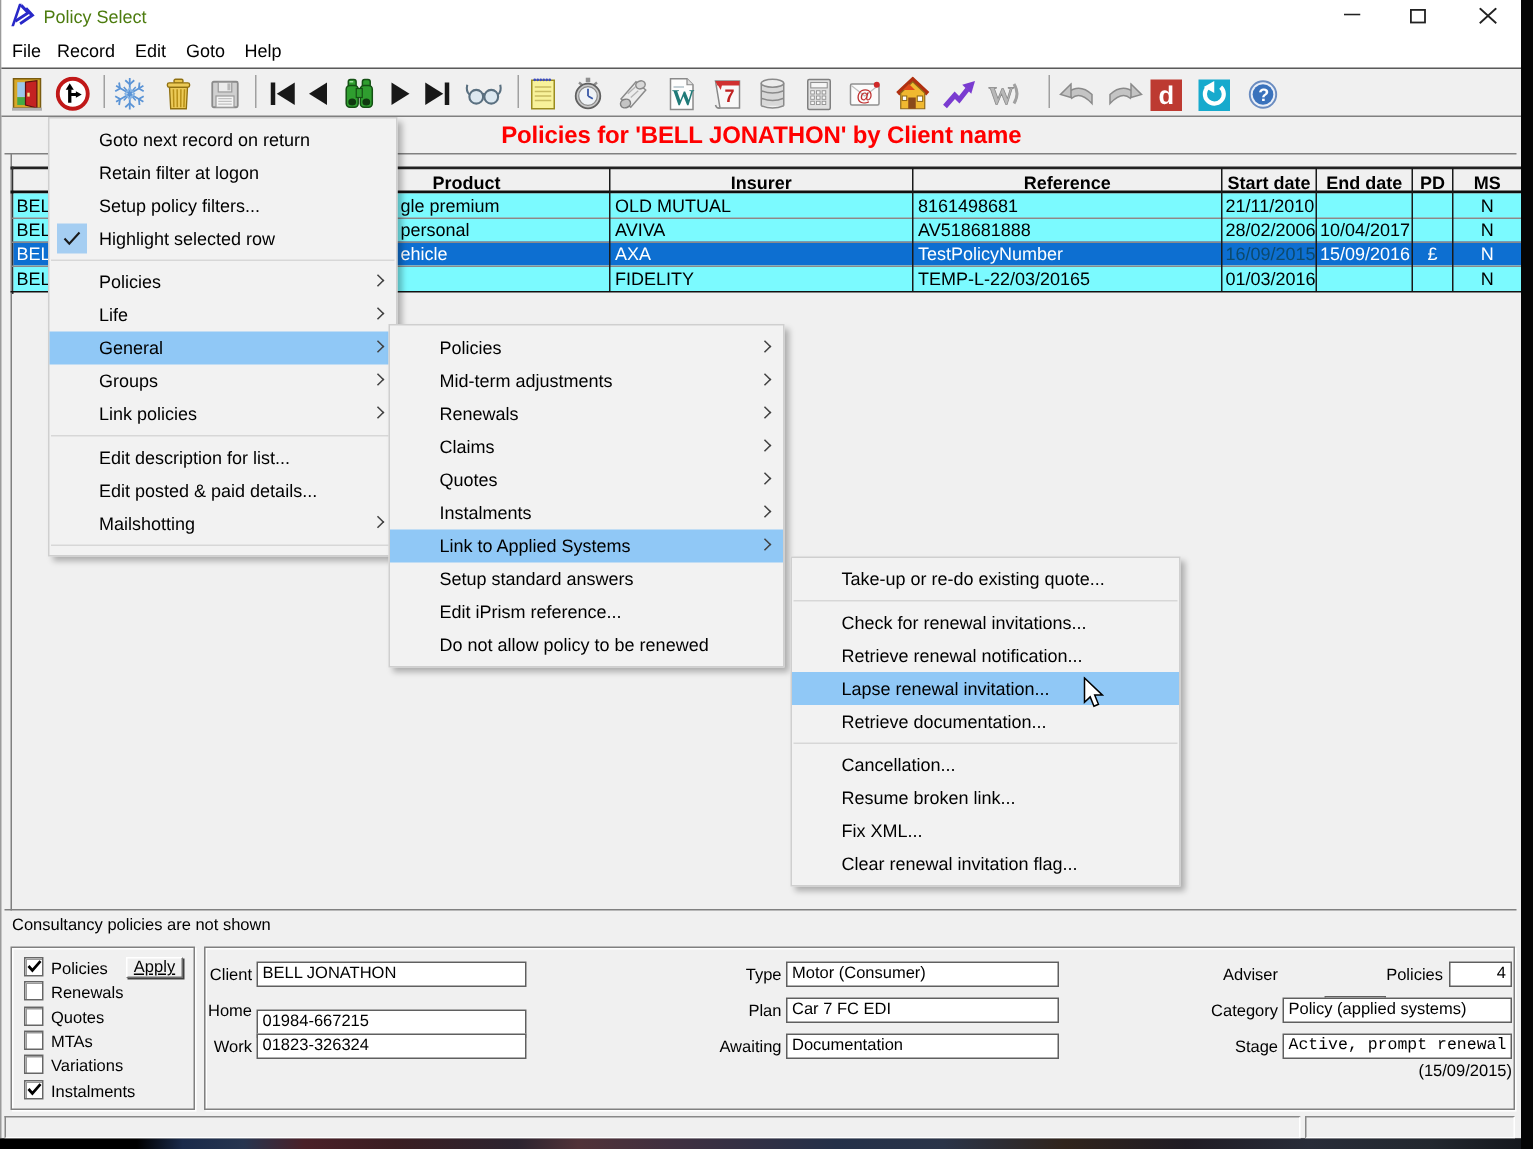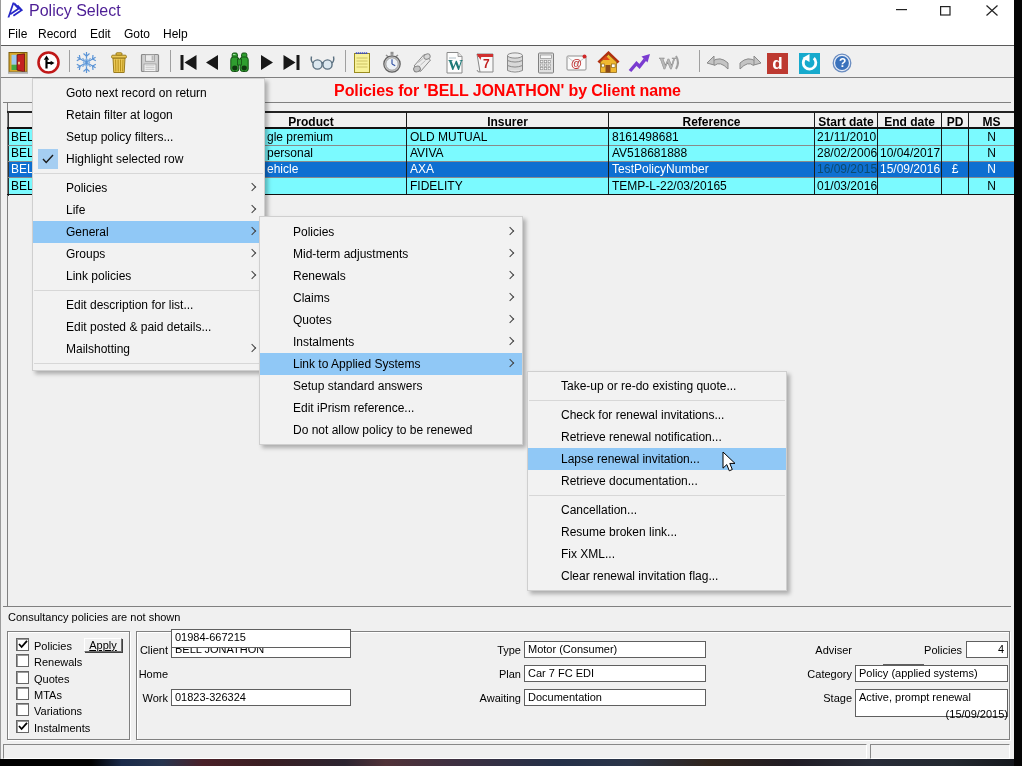--- a/index.html
+++ b/index.html
@@ -39,21 +39,21 @@
 <div id="win">
 
   <div id="titlebar">
     <svg class="abs" style="left:5px;top:2px;transform:skewX(-8deg)" width="18" height="16" viewBox="0 0 18 16">
       <g fill="none" stroke="#2828c8" stroke-width="2">
         <path d="M7.2 1.5 L12.6 6.5 L4.8 12.2"></path>
         <path d="M10.6 3.5 L15.6 8.2 L8.2 13.8"></path>
       </g>
       <path d="M5.6 0.5 L7.4 0.5 L4.4 15.5 L2.6 15.5 Z" fill="#2828c8"></path>
     </svg>
-    <div class="abs" style="left:28px;top:0;height:24px;line-height:22px;font-size:16px;color:#4c1d95;">Policy Select</div>
+    <div class="abs" style="left:28px;top:0;height:24px;line-height:22px;font-size:12px;color:#4d7c0f;">Policy Select</div>
     <svg class="abs" style="left:895px;top:9px" width="11" height="2" viewBox="0 0 11 2">
         <rect width="11" height="1.2" fill="#222"></rect>
       </svg>
     <svg class="abs" style="left:939px;top:6px" width="11" height="10" viewBox="0 0 11 10">
         <rect x="0.6" y="0.6" width="9.4" height="8.4" fill="none" stroke="#222" stroke-width="1.2"></rect>
       </svg>
     <svg class="abs" style="left:985px;top:5px" width="12" height="11" viewBox="0 0 12 11">
         <path d="M0.5 0.5 L11.5 10.5 M11.5 0.5 L0.5 10.5" stroke="#222" stroke-width="1.2"></path>
       </svg>
   </div>
@@ -365,39 +365,39 @@
     <div class="cblbl" style="left:33px;top:672.6px;">Quotes</div>
     <div class="cblbl" style="left:33px;top:688.9px;">MTAs</div>
     <div class="cblbl" style="left:33px;top:705.2px;">Variations</div>
     <div class="cblbl" style="left:33px;top:721.5px;">Instalments</div>
 
     <div class="abs" style="left:83px;top:638px;width:38px;height:14px;background:#f0f0f0;border-top:1px solid #fff;border-left:1px solid #fff;border-right:1px solid #707070;border-bottom:1px solid #707070;box-shadow:1px 1px 0 #404040;font-size:11px;text-align:center;line-height:13px;text-decoration:underline;">Apply</div>
 
     <div class="lbl" style="left:100px;top:644px;width:67px;">Client</div>
     <div class="tbox" style="left:170px;top:641px;width:180px;height:17px;">BELL JONATHON</div>
     <div class="lbl" style="left:100px;top:668px;width:67px;">Home</div>
-    <div class="tbox" style="left:170px;top:629px;width:180px;height:19px;">01984-667215</div>
+    <div class="tbox" style="left:170px;top:673px;width:180px;height:19px;">01984-667215</div>
     <div class="lbl" style="left:100px;top:692px;width:67px;">Work</div>
     <div class="tbox" style="left:170px;top:689px;width:180px;height:17px;">01823-326324</div>
 
     <div class="lbl" style="left:450px;top:644px;width:70px;">Type</div>
     <div class="tbox" style="left:523px;top:641px;width:182px;height:17px;">Motor (Consumer)</div>
     <div class="lbl" style="left:450px;top:668px;width:70px;">Plan</div>
     <div class="tbox" style="left:523px;top:665px;width:182px;height:17px;">Car 7 FC EDI</div>
     <div class="lbl" style="left:450px;top:692px;width:70px;">Awaiting</div>
     <div class="tbox" style="left:523px;top:689px;width:182px;height:17px;">Documentation</div>
 
     <div class="lbl" style="left:781px;top:644px;width:70px;">Adviser</div>
     <div class="tbox" style="left:854px;top:664px;width:41px;height:17px;margin-left:28px;">JP</div>
     <div class="lbl" style="left:891px;top:644px;width:70px;">Policies</div>
     <div class="tbox" style="left:965px;top:641px;width:42px;height:17px;padding-left:0;padding-right:3px;text-align:right;">4</div>
     <div class="lbl" style="left:781px;top:668px;width:70px;">Category</div>
     <div class="tbox" style="left:854px;top:665px;width:153px;height:17px;">Policy (applied systems)</div>
     <div class="lbl" style="left:781px;top:692px;width:70px;">Stage</div>
-    <div class="tbox" style="left:854px;top:689px;width:153px;height:28px;">Active, prompt renewal</div>
+    <div class="tbox" style="left:854px;top:689px;width:153px;height:17px;font-family:Liberation Mono, monospace;">Active, prompt renewal</div>
     <div class="lbl" style="left:807px;top:708px;width:200px;">(15/09/2015)</div>
   </div>
 
   <div class="abs" style="left:2px;top:744px;width:864px;height:15px;background:#f0f0f0;border-top:1px solid #888;border-left:1px solid #888;border-right:1px solid #fff;border-bottom:1px solid #fff;"></div>
   <div class="abs" style="left:869px;top:744px;width:140px;height:15px;background:#f0f0f0;border-top:1px solid #888;border-left:1px solid #888;border-right:1px solid #fff;border-bottom:1px solid #fff;"></div>
 </div>
 
 <div class="abs" style="left:1014px;top:0;width:8px;height:766px;background:#050505;"></div>
 
 <div class="abs" style="left:0;top:759px;width:1014px;height:7px;background:linear-gradient(90deg,#000 0%,#000 9%,#1a2a4a 12%,#27354f 16%,#4a2028 20%,#3a1e22 26%,#2c2430 34%,#513238 38%,#403040 44%,#243048 55%,#2a3448 62%,#30241c 70%,#201c24 78%,#282c38 86%,#23282f 94%,#15181d 100%);"></div>

